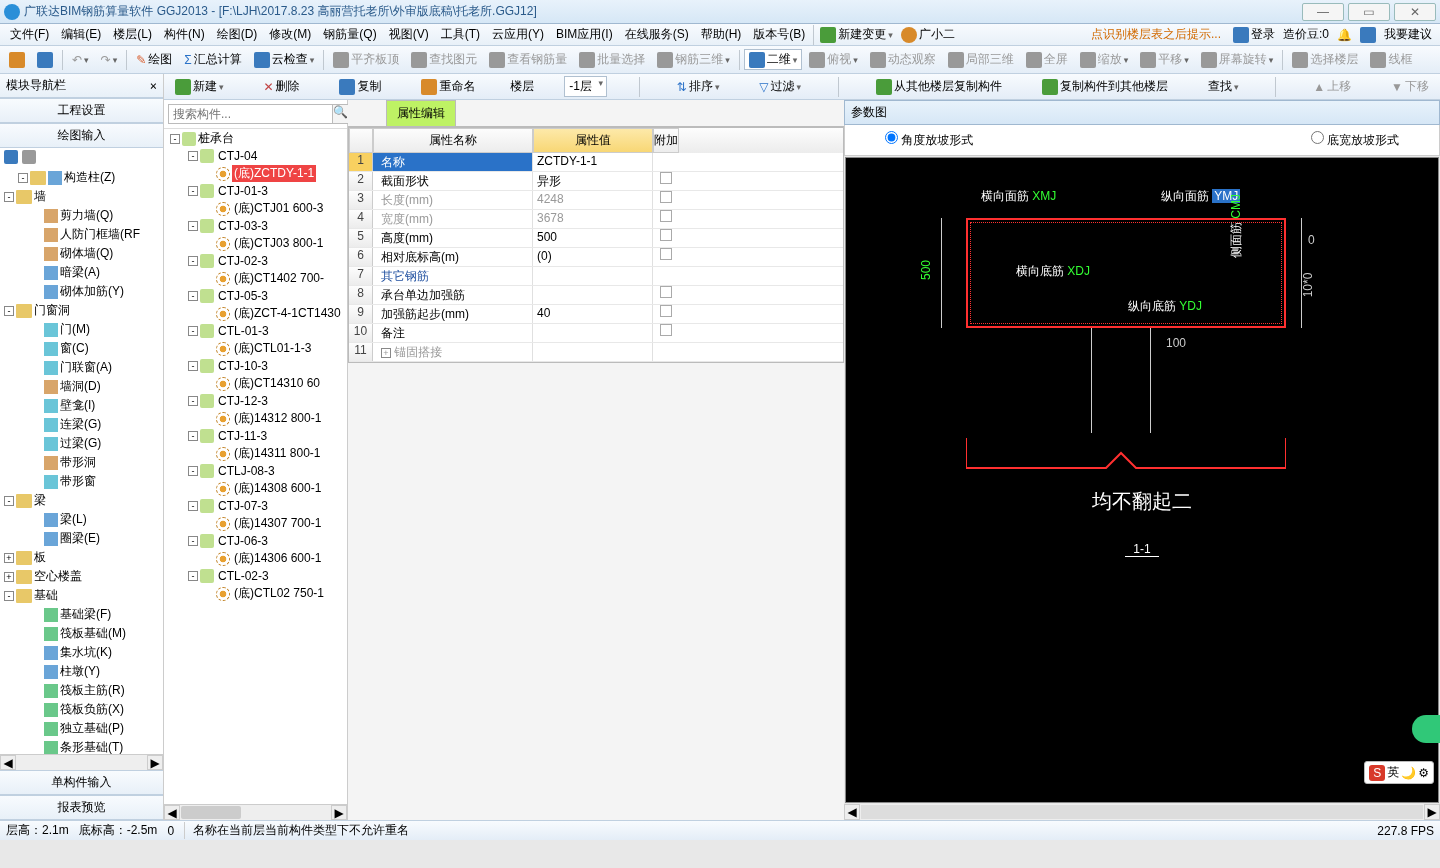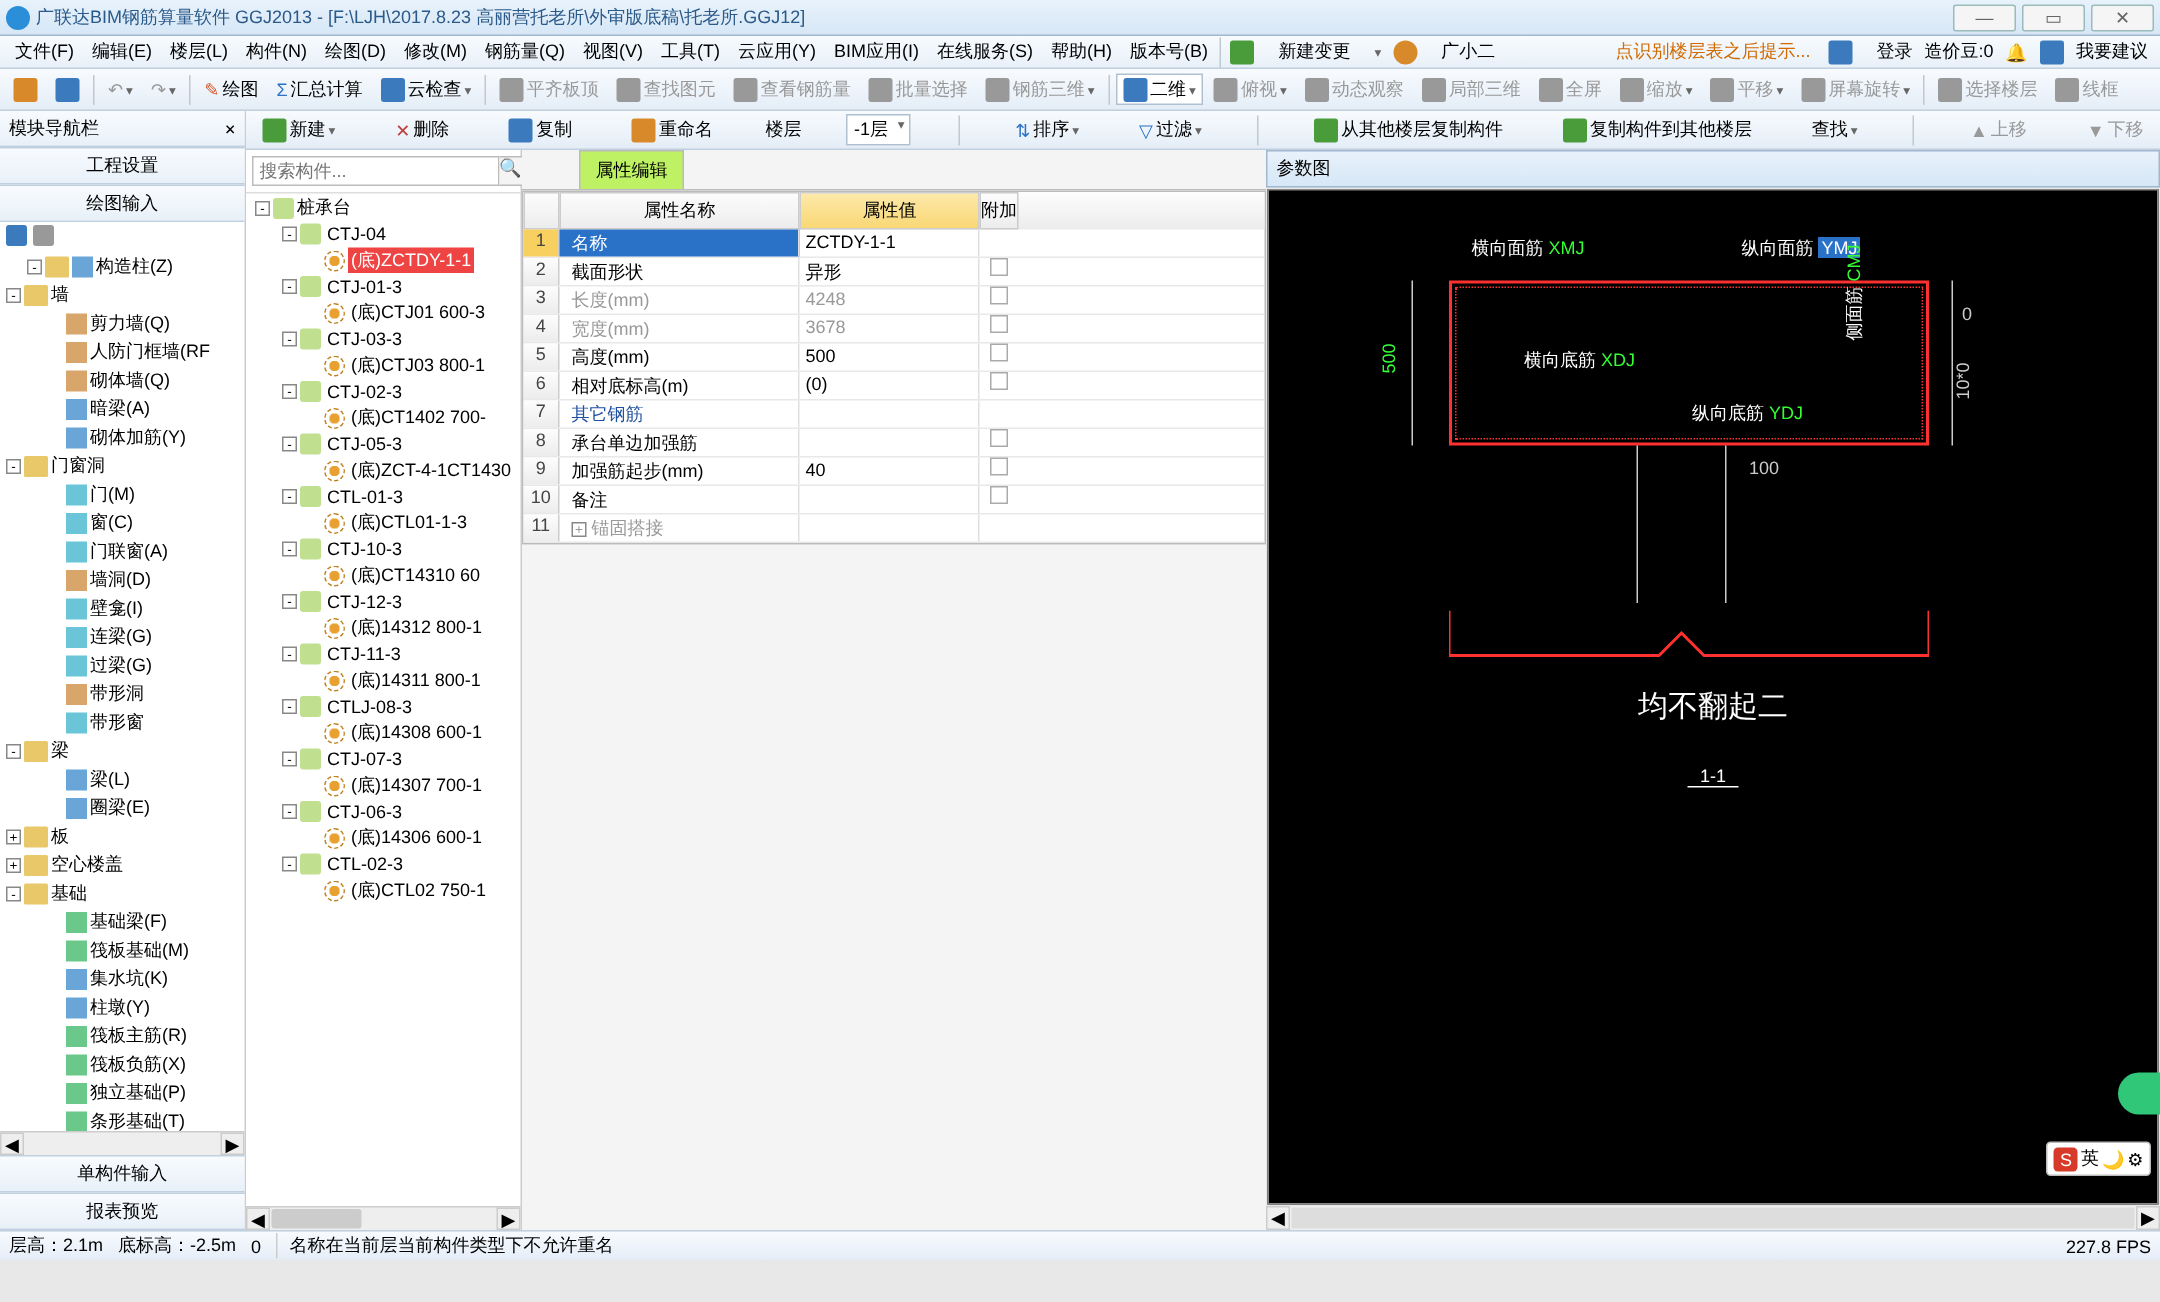--- a/index.html
+++ b/index.html
@@ -7,21 +7,21 @@
 
 .titlebar { height: 24px; background: linear-gradient(#e8f2fb,#d6e7f6); display: flex; align-items: center; padding: 0 4px; border-bottom: 1px solid #a0b8d0; }
 .titlebar .appicon { width: 16px; height: 16px; background: #2a8fd8; border-radius: 8px; margin-right: 4px; }
 .titlebar .title { color: #2a5a8a; flex: 1; white-space: nowrap; overflow: hidden; }
 .titlebar .winbtn { border: 1px solid #9bb; width: 42px; height: 18px; margin-left: 4px; text-align: center; line-height: 16px; background: #f5f5f5; border-radius: 2px; color: #666; }
 
 .menubar { height: 22px; background: linear-gradient(#f8fbfe,#e8f0f8); display: flex; align-items: center; border-bottom: 1px solid #c0d0e0; padding: 0 4px; }
 .menubar .menu-item { padding: 0 6px; cursor: default; white-space: nowrap; }
 .menubar .spacer { flex: 1; }
 .menubar .right-link { color: #d26a00; padding: 0 8px; }
-.menubar .right-item { padding: 0 4px; display: flex; align-items: center; gap: 16px; }
+.menubar .right-item { padding: 0 4px; display: flex; align-items: center; gap: 2px; }
 
 .toolbar1, .toolbar2 { height: 28px; background: linear-gradient(#f8fbfe,#e4edf7); border-bottom: 1px solid #c0d0e0; display: flex; align-items: center; padding: 0 4px; gap: 2px; overflow: hidden; }
 .tb-btn { display: flex; align-items: center; gap: 2px; padding: 2px 4px; border: 1px solid transparent; white-space: nowrap; }
 .tb-btn.disabled { color: #999; }
 .tb-sep { width: 1px; height: 20px; background: #c0c8d0; margin: 0 2px; }
 .tb-ico { width: 16px; height: 16px; display: inline-block; }
 .ico-green { background: #4a9c3a; border-radius: 2px; }
 .ico-blue { background: #3a7abd; border-radius: 2px; }
 .ico-orange { background: #d88a2a; border-radius: 2px; }
 .ico-gray { background: #999; border-radius: 2px; }
@@ -767,20 +767,24 @@
                 <span class="cell-n grayed "><span class="plus">+</span> 锚固搭接</span>
                 <span class="cell-v grayed"></span>
                 <span class="cell-a"></span>
               </div>
             </div>
         </div>
       </div>
 
       <div class="rightpanel">
         <div class="hdr">参数图</div>
+        <div class="opts">
+          <label><input type="radio" checked="" style=""> <span>角度放坡形式</span></label>
+          <label><input type="radio" style=""> <span>底宽放坡形式</span></label>
+        </div>
         <div class="draw">
 
           <div class="shape" style="left:120px; top:60px; width:320px; height:110px; border:2px solid #ff3030;"></div>
           <div class="shape" style="left:124px; top:64px; width:312px; height:102px; border:1px dotted #ff3030;"></div>
 
           <div class="shape" style="left:95px; top:60px; width:1px; height:110px; background:#ccc;"></div>
           <div class="shape" style="left:70px; top:105px; color:#3f3; transform:rotate(-90deg);">500</div>
           <div class="shape" style="left:455px; top:60px; width:1px; height:110px; background:#ccc;"></div>
           <div class="shape" style="left:462px; top:75px; color:#ccc">0</div>
           <div class="shape" style="left:450px; top:120px; color:#ccc; transform:rotate(-90deg);">10*0</div>

